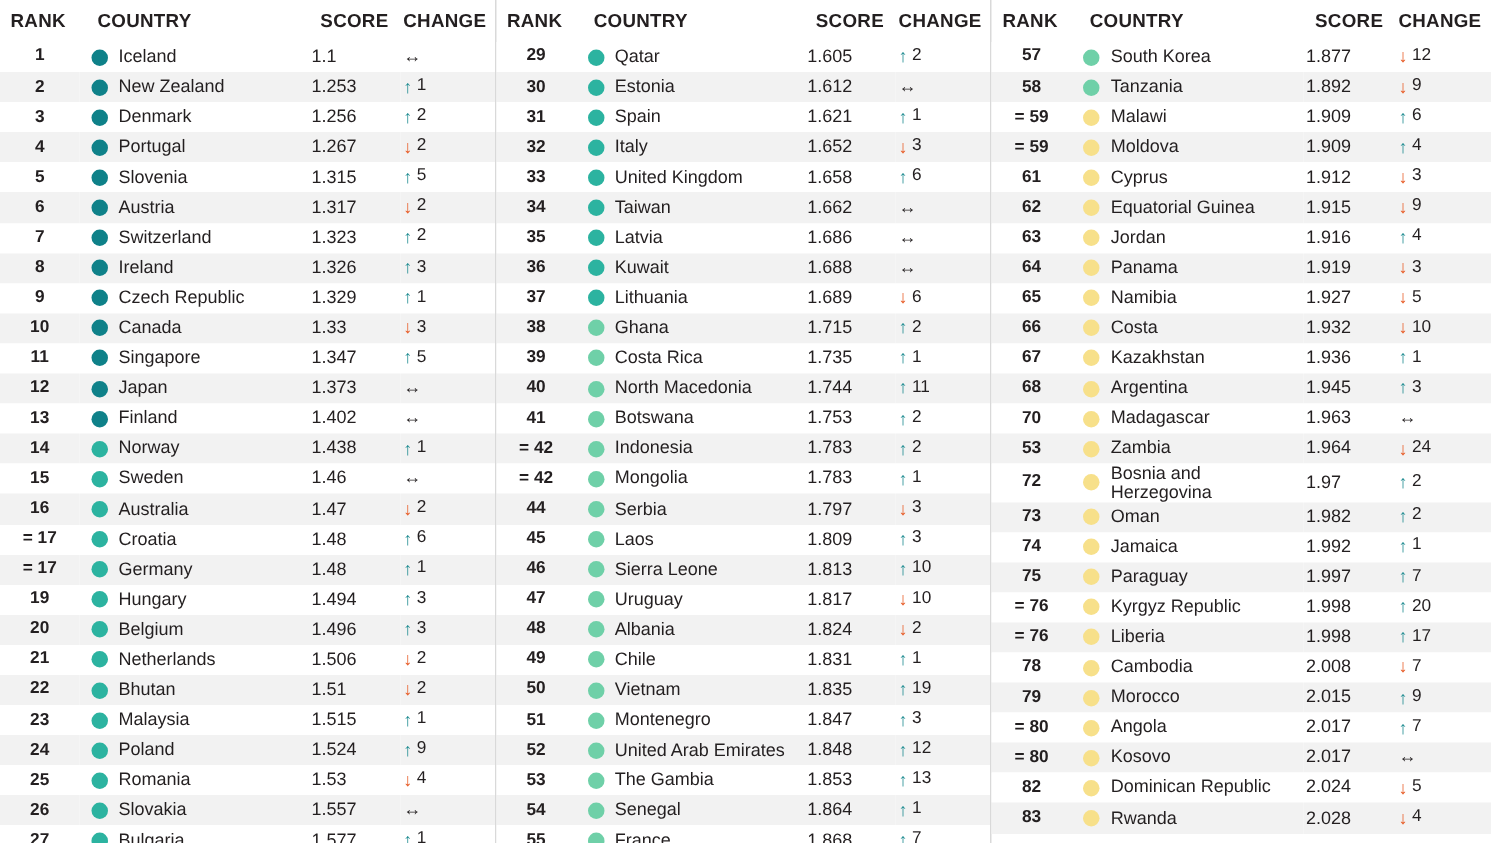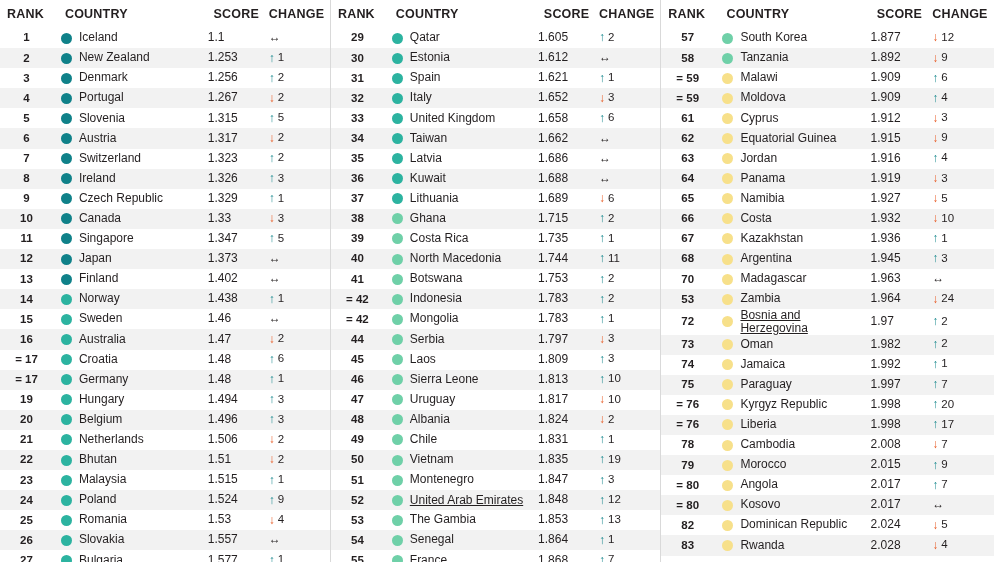--- a/index.html
+++ b/index.html
@@ -93,21 +93,21 @@
   .chg {
     display: inline-flex;
     align-items: center;
     gap: 3px;
     font-size: 11.5px;
   }
   .arr { font-size: 12px; line-height: 1; }
   .up   { color: #1b8a8f; }
   .down { color: #e8602c; }
   .flat { color: #231f20; }
-  .two-line { line-height: 1.05; text-decoration: underline; }
+  .two-line { line-height: 1.05; }
 </style>
 </head>
 <body>
 
 <div class="page">
   <div class="col col-0">
     <table>
       <thead>
         <tr>
           <th class="c-rank">RANK</th>

